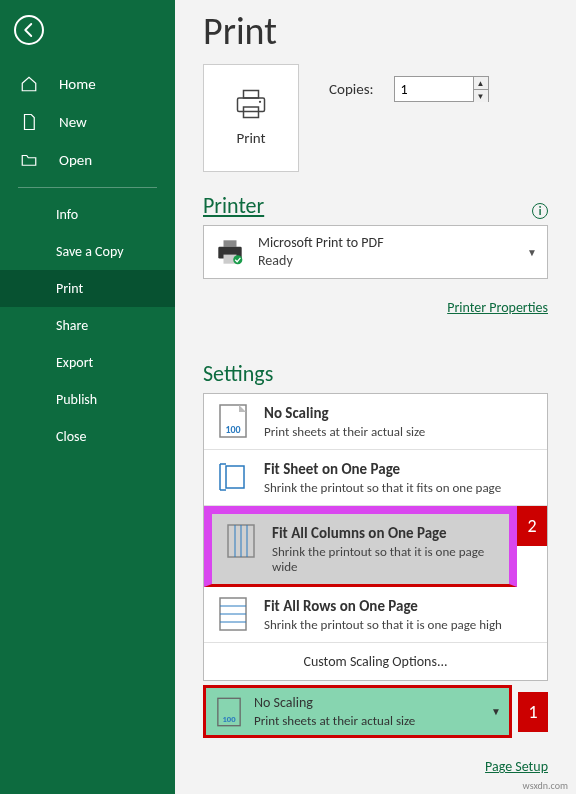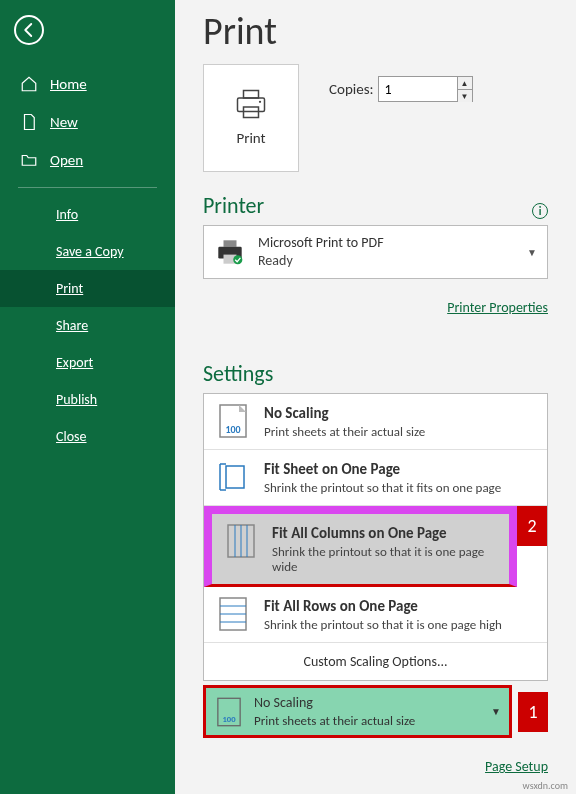--- a/index.html
+++ b/index.html
@@ -2,44 +2,44 @@
 <html><head>
 <meta charset="utf-8">
 <style>
   * { box-sizing: border-box; margin: 0; padding: 0; font-family: "Segoe UI", Calibri, sans-serif; }
   html, body { width: 576px; height: 794px; overflow: hidden; }
   body { display: flex; background: #f3f3f3; }
   
   
   .sidebar { width: 175px; height: 794px; background: #0d6b3f; color: #fff; flex-shrink: 0; padding-top: 15px; }
   .back { width: 30px; height: 30px; margin: 0 0 20px 14px; border: 2px solid #fff; border-radius: 50%; display: flex; align-items: center; justify-content: center; cursor: pointer; }
-  .nav-item { padding: 10px 20px; font-size: 15px; display: flex; align-items: center; gap: 12px; cursor: pointer; text-decoration: underline; }
+  .nav-item { padding: 10px 20px; font-size: 15px; display: flex; align-items: center; gap: 21px; cursor: pointer; }
   .nav-item.sub { padding-left: 56px; font-size: 14px; }
   .nav-item.active { background: #075231; }
   .divider { border: 0; border-top: 1px solid rgba(255,255,255,0.3); margin: 8px 18px; }
   .ic { width: 18px; height: 18px; display: inline-block; }
   
   
   .main { flex: 1; padding: 8px 28px 0 28px; background: #f3f3f3; color: #333; overflow: hidden; }
   .title { font-size: 38px; font-weight: 300; color: #333; margin-bottom: 10px; }
   
   .printrow { display: flex; align-items: flex-start; gap: 30px; }
   .printcard { width: 96px; height: 108px; border: 1px solid #ccc; background: #fff; display: flex; flex-direction: column; align-items: center; justify-content: center; gap: 10px; cursor: pointer; }
   .printcard svg { width: 36px; height: 30px; }
   .printcard span { font-size: 15px; }
   
-  .copies { display: flex; align-items: center; gap: 4px; margin-top: 12px; font-size: 15px; }
+  .copies { display: flex; align-items: center; gap: 20px; margin-top: 12px; font-size: 15px; }
   .copies input { width: 80px; height: 26px; border: 1px solid #999; padding: 0 6px; font-size: 14px; }
   .spin { display: flex; flex-direction: column; border: 1px solid #999; border-left: 0; height: 26px; }
   .spin span { font-size: 8px; line-height: 12px; width: 14px; text-align: center; background:#f0f0f0; cursor: pointer; }
   .spin span:first-child { border-bottom:1px solid #999; }
   
   .section { margin-top: 20px; }
   .sechead { display:flex; justify-content: space-between; align-items: flex-end; }
-  .sechead h2 { font-size: 22px; font-weight: 300; color: #0d6b3f; }
+  .sechead h2 { font-size: 22px; font-weight: 300; color: #0d6b3f; text-decoration: underline; }
   .info-i { width:16px; height:16px; border:1.5px solid #0d6b3f; border-radius:50%; color:#0d6b3f; font-size:11px; font-weight:bold; text-align:center; line-height:15px; cursor:pointer; }
   
   .dropdown { border:1px solid #bbb; background:#fff; margin-top:6px; padding:8px 10px; display:flex; align-items:center; gap:12px; cursor:pointer; position: relative; }
   .dropdown .caret { position:absolute; right:10px; font-size:10px; color:#555; }
   .dd-text { font-size:14px; line-height:1.3; }
   .dd-text .sub { color:#444; }
   
   .link { color:#0d6b3f; text-decoration: underline; font-size:14px; text-align:right; margin-top:20px; cursor:pointer; }
   
   .options { border:1px solid #bbb; background:#fff; margin-top:6px; }

